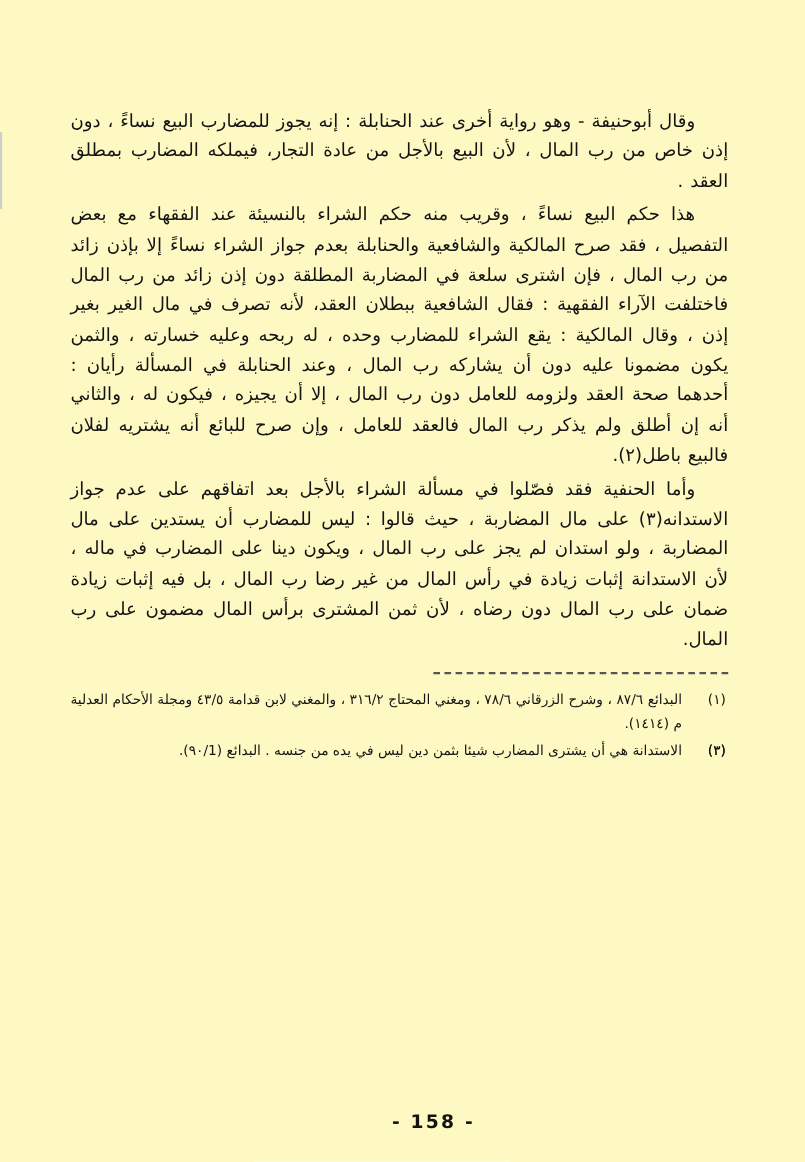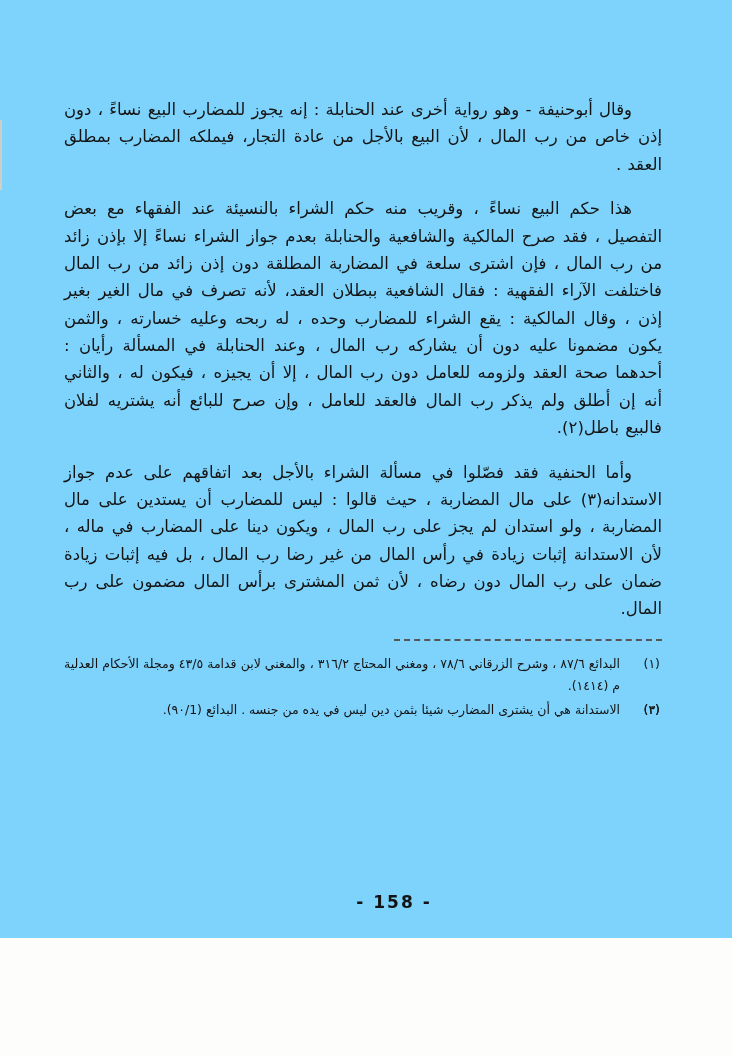--- a/index.html
+++ b/index.html
@@ -7,45 +7,45 @@
     width: 732px;
     height: 1056px;
     background: #fdfdfb;
     color: #131313;
     font-family: "DejaVu Sans", sans-serif;
     overflow: hidden;
   }
   .page {
     box-sizing: border-box;
     width: 732px;
-    height: 938px;
+    height: 1056px;
     padding: 96px 70px 0 64px;
     position: relative;
-    background: #7dd3fc;
+    background: #fef9c3;
   }
   
   .page::before{
     content:"";
     position:absolute;
     left:0; top:120px;
     width:2px; height:70px;
     background:#cfcfca;
   }
   .body-text {
     direction: rtl;
     text-align: justify;
     font-size: 16.5px;
     line-height: 1.66;
     word-spacing: 1px;
   }
   .body-text p {
     margin: 0;
     text-indent: 30px;
   }
-  .body-text p.spaced { margin-top: 17px; }
+  .body-text p.spaced { margin-top: 3px; }
 
   .fn-sep {
     width: 268px;
     border: none;
     border-top: 2px dashed #555;
     margin: 16px 0 12px auto; 
     height: 0;
   }
   .footnotes {
     direction: rtl;

